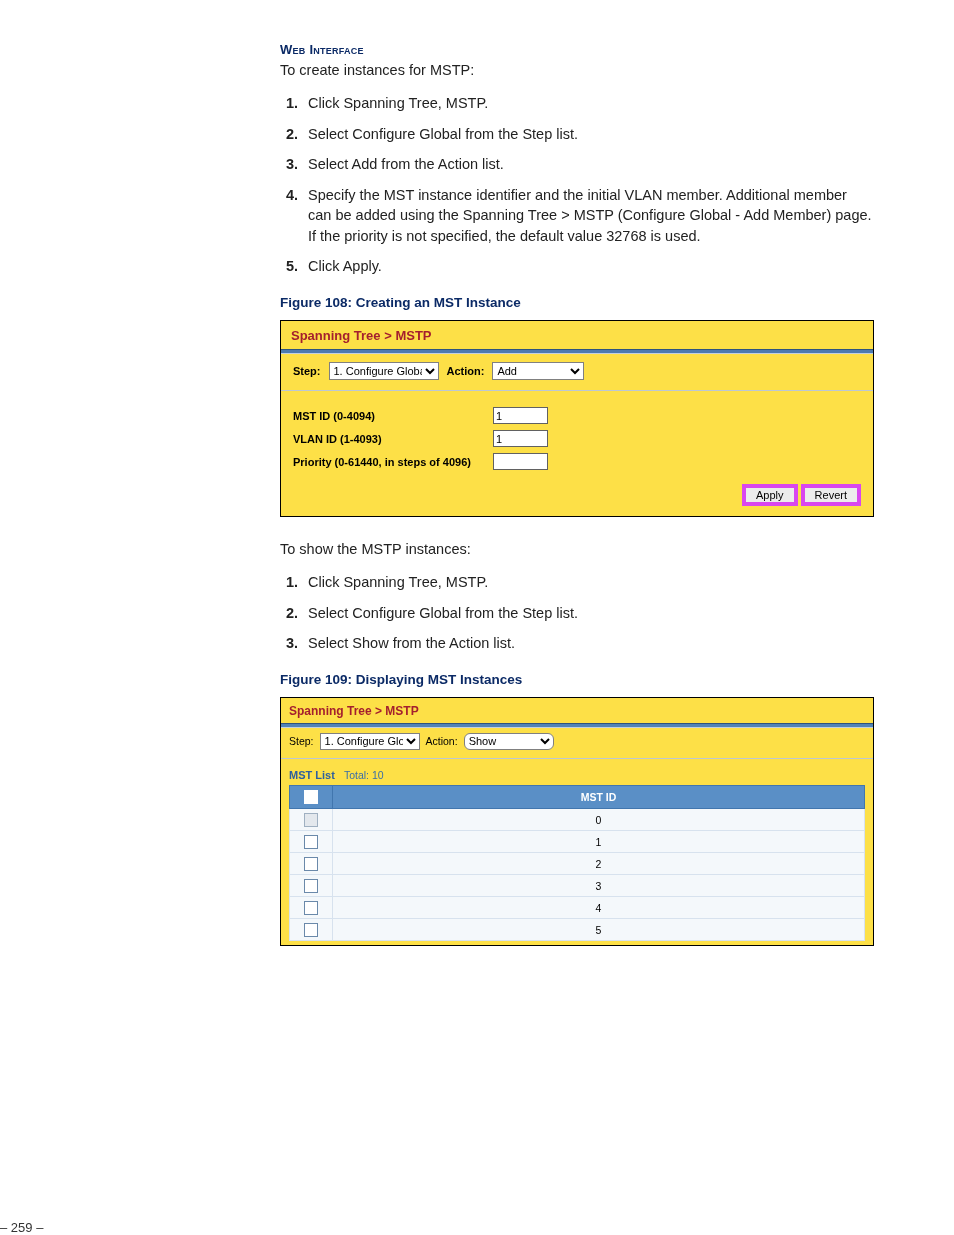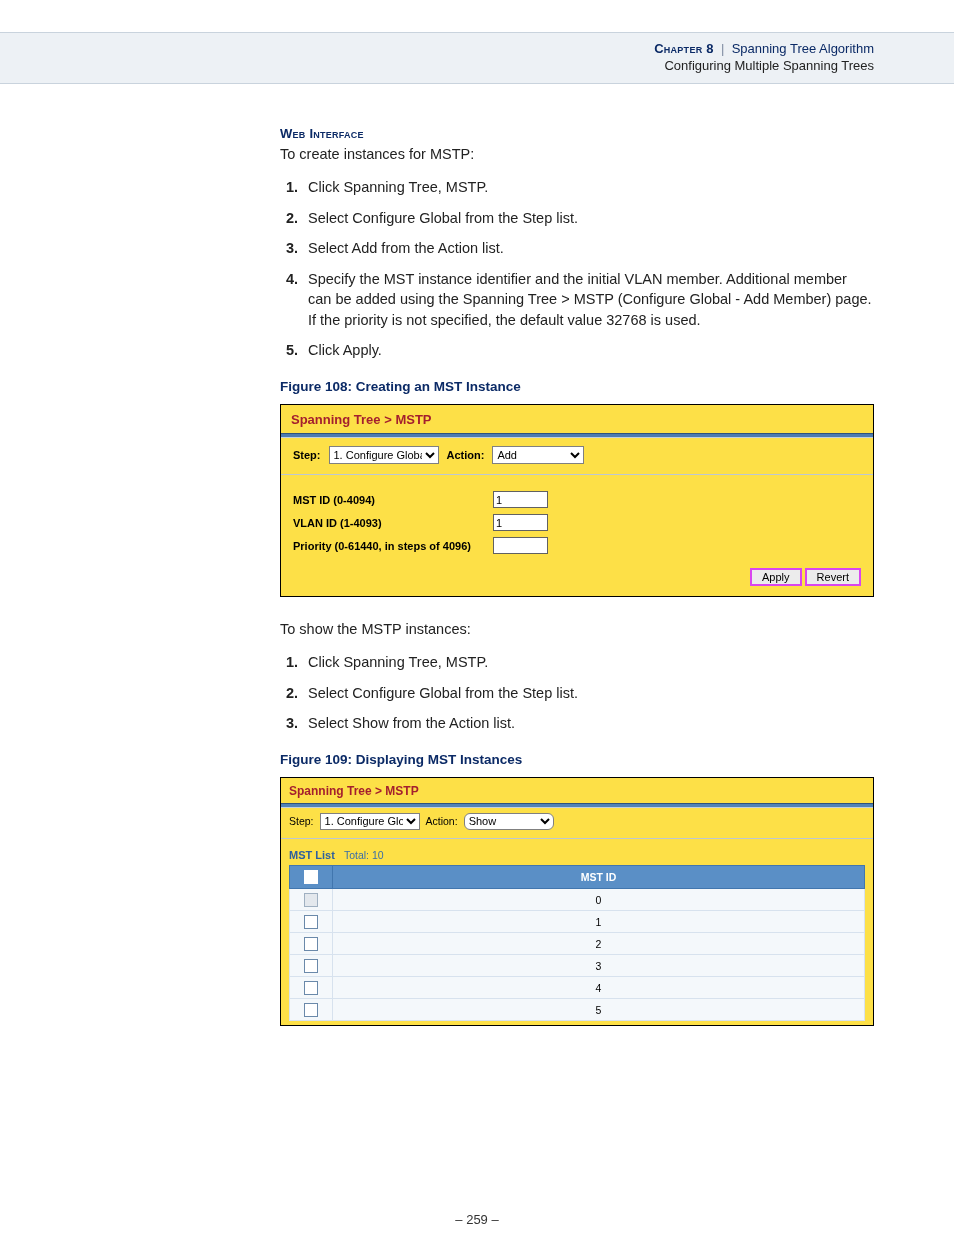--- a/index.html
+++ b/index.html
@@ -22,52 +22,44 @@
   .fig108 .rule{height:3px;background:linear-gradient(#4d7bb0,#4d7bb0);border-top:1px solid #2e537e;border-bottom:1px solid #c3d1e0;}
   .fig108 .ctrlbar{padding:8px 12px 10px 12px;border-bottom:1px solid #bcc7d4;display:flex;align-items:center;gap:8px;}
   .fig108 .lblbold{font-weight:bold;}
   .f-select{border:1px solid #808080;font-family:inherit;font-size:11px;height:18px;background:#fff;box-sizing:border-box;}
   .f-select.step{width:110px;} .f-select.action{width:92px;}
   .fig108 .formrows{padding:10px 12px 2px 12px;}
   .fig108 .frow{display:flex;align-items:center;margin:6px 0;}
   .fig108 .frow .flabel{width:200px;font-weight:bold;}
   .f-text{border:1px solid #616161;height:17px;width:55px;font-size:11px;padding:0 2px;box-sizing:border-box;}
   .fig108 .btnrow{text-align:right;padding:6px 12px 10px 12px;}
-  .fbtn{border:2px solid #d946ef;background:#ececec;font-size:11px;padding:1px 10px;cursor:pointer;font-family:inherit;}
+  .fbtn{border:4px solid #d946ef;background:#ececec;font-size:11px;padding:1px 10px;cursor:pointer;font-family:inherit;}
   
   .fig109 .title{color:#a41f2e;font-weight:bold;font-size:12px;padding:6px 8px 5px 8px;}
   .fig109 .rule{height:3px;background:#5183b6;border-top:1px solid #2e537e;border-bottom:1px solid #c3d1e0;}
   .fig109 .ctrlbar{padding:5px 8px 8px 8px;border-bottom:1px solid #bcc7d4;display:flex;align-items:center;gap:6px;font-size:10.5px;}
   .fig109 .f-select{height:17px;}
   .fig109 .f-select.step{width:100px;} .fig109 .f-select.action{width:90px;border-radius:6px;}
   .fig109 .listhdr{padding:10px 8px 4px 8px;}
   .fig109 .listhdr .mst{color:#2e5f9e;font-weight:bold;font-size:11px;}
   .fig109 .listhdr .total{color:#3a6ea8;font-size:10.5px;margin-left:6px;}
   table.grid{width:calc(100% - 16px);margin:0 8px 4px 8px;border-collapse:collapse;font-size:10.5px;}
   table.grid th{background:#5a8fc6;color:#fff;font-weight:bold;padding:4px 2px;border:1px solid #4176ae;}
   table.grid th.chk{width:30px;}
   table.grid td{background:#f4f8fb;border:1px solid #d7e2ee;padding:3px 6px;text-align:center;height:15px;}
   table.grid td.chk{width:30px;}
   .cb{width:12px;height:12px;border:1px solid #6a89aa;background:#fff;display:inline-block;vertical-align:middle;}
   .cb.hdr{border-color:#fff;background:#fff;}
   .cb.dis{background:#e3e8ed;border-color:#9fb0c1;}
-  .footer{position:absolute;bottom:40px;left:0;right:0;text-align:center;font-size:13px;color:#333;}
+  .footer{position:absolute;bottom:40px;left:0;right:0;font-size:13px;color:#333;}
 </style>
 </head>
 <body>
 <div class="page">
 
-<div class="header-band">
-  <div class="hdr-line1">
-    <span class="chap">Chapter 8</span>
-    &nbsp;<span class="sep">|</span>&nbsp;
-    <span>Spanning Tree Algorithm</span>
-  </div>
-  <div class="hdr-line2">Configuring Multiple Spanning Trees</div>
-</div>
 
 <div class="content">
   <span class="section-label">Web Interface</span>
   <div class="intro">To create instances for MSTP:</div>
 
   <ol class="steps">
     <li>Click Spanning Tree, MSTP.</li>
     <li>Select Configure Global from the Step list.</li>
     <li>Select Add from the Action list.</li>
     <li>Specify the MST instance identifier and the initial VLAN member. Additional member can be added using the Spanning Tree &gt; MSTP (Configure Global - Add Member) page. If the priority is not specified, the default value 32768 is used.</li>

